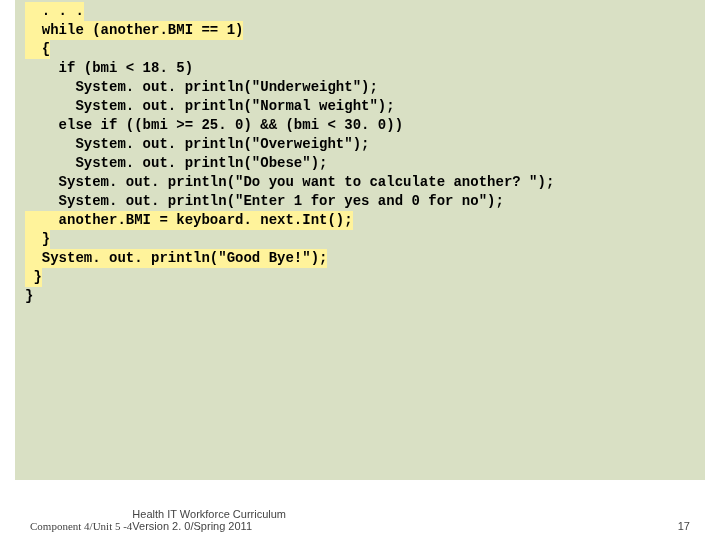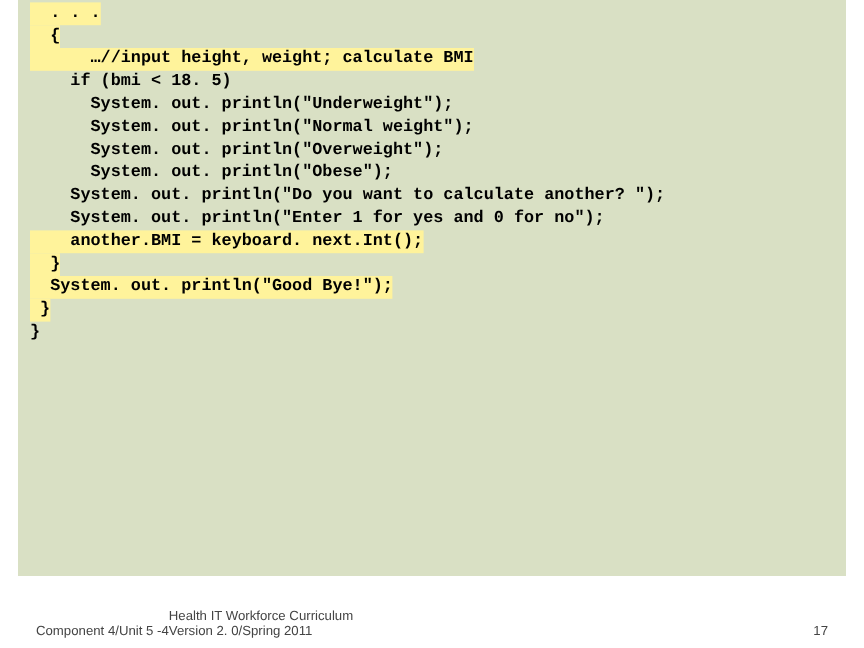--- a/index.html
+++ b/index.html
@@ -39,34 +39,35 @@
     width: 720px;
     display: flex;
     justify-content: space-between;
     align-items: flex-end;
     padding: 0 30px;
     font-family: Arial, sans-serif;
     font-size: 11px;
     color: #444;
     font-weight: normal;
   }
-  .footer-left { text-align: right; }
+  .footer-left { text-align: right; font-family: Liberation Serif, serif; }
   .footer-center { flex: 1; }
   .footer-right { text-align: left; margin-left: 31px; }
 </style>
 </head>
 <body>
 
 <div class="code-block">
   <div class="code-line"><span class="hl-yellow">  . . .</span></div>
+  <div class="code-line"><span class="hl-yellow">  while (another.BMI == 1)</span></div>
   <div class="code-line"><span class="hl-yellow">  {</span></div>
-  <div class="code-line"><span class="hl-yellow">      …//input height, weight; calculate BMI</span></div>
   <div class="code-line"><span>    if (bmi &lt; 18. 5)</span></div>
   <div class="code-line"><span>      System. out. println("Underweight");</span></div>
   <div class="code-line"><span>      System. out. println("Normal weight");</span></div>
+  <div class="code-line"><span>    else if ((bmi &gt;= 25. 0) &amp;&amp; (bmi &lt; 30. 0))</span></div>
   <div class="code-line"><span>      System. out. println("Overweight");</span></div>
   <div class="code-line"><span>      System. out. println("Obese");</span></div>
   <div class="code-line"><span>    System. out. println("Do you want to calculate another? ");</span></div>
   <div class="code-line"><span>    System. out. println("Enter 1 for yes and 0 for no");</span></div>
   <div class="code-line"><span class="hl-yellow">    another.BMI = keyboard. next.Int();</span></div>
   <div class="code-line"><span class="hl-yellow">  }</span></div>
   <div class="code-line"><span class="hl-yellow">  System. out. println("Good Bye!");</span></div>
   <div class="code-line"><span class="hl-yellow"> }</span></div>
   <div class="code-line"><span>}</span></div>
 </div>

